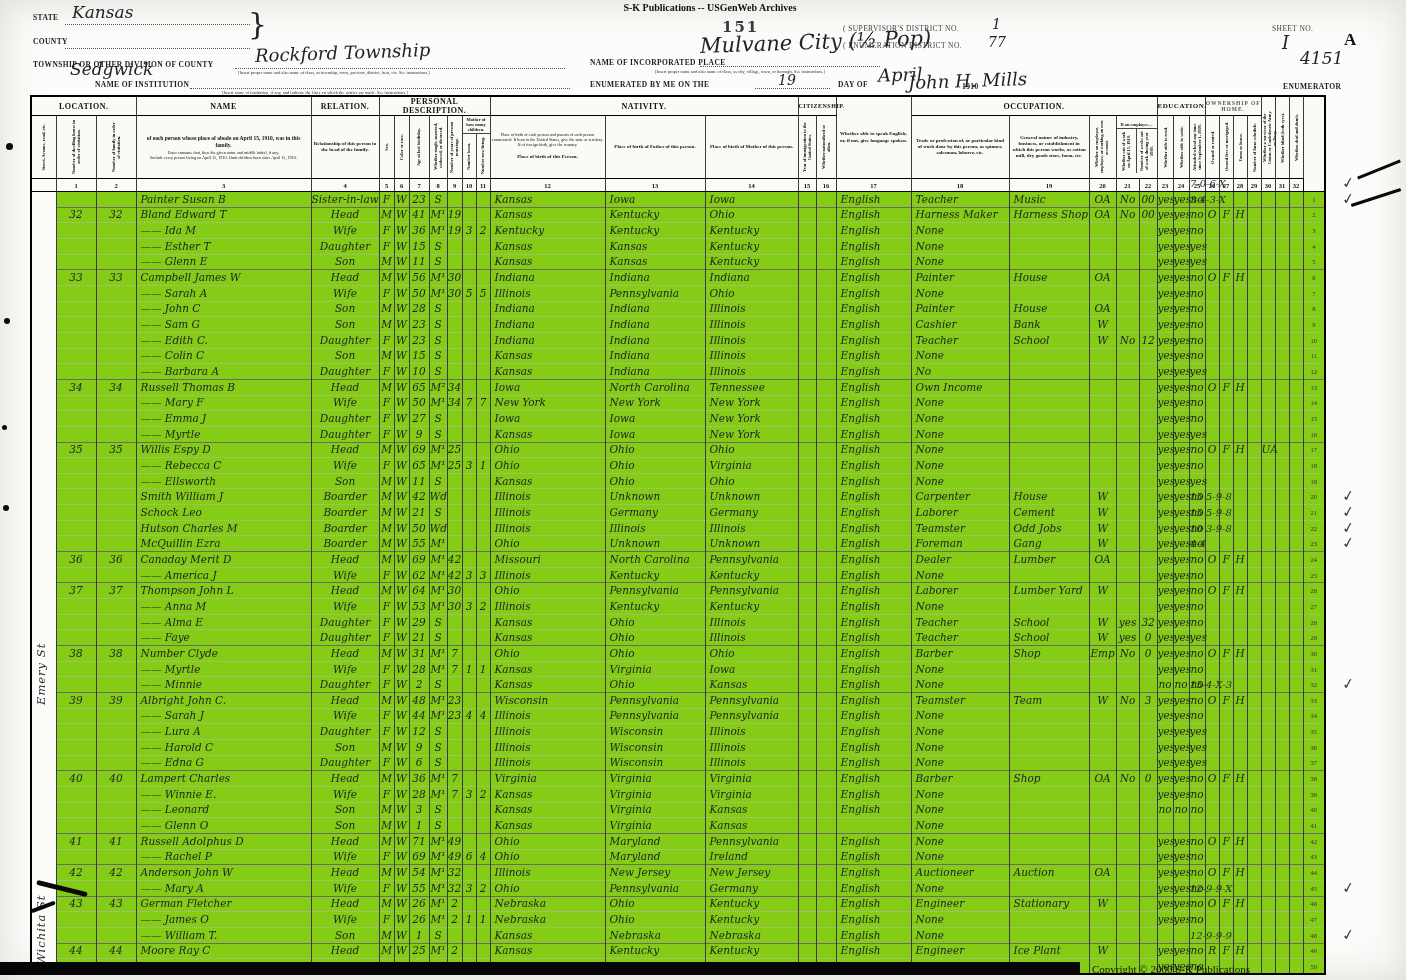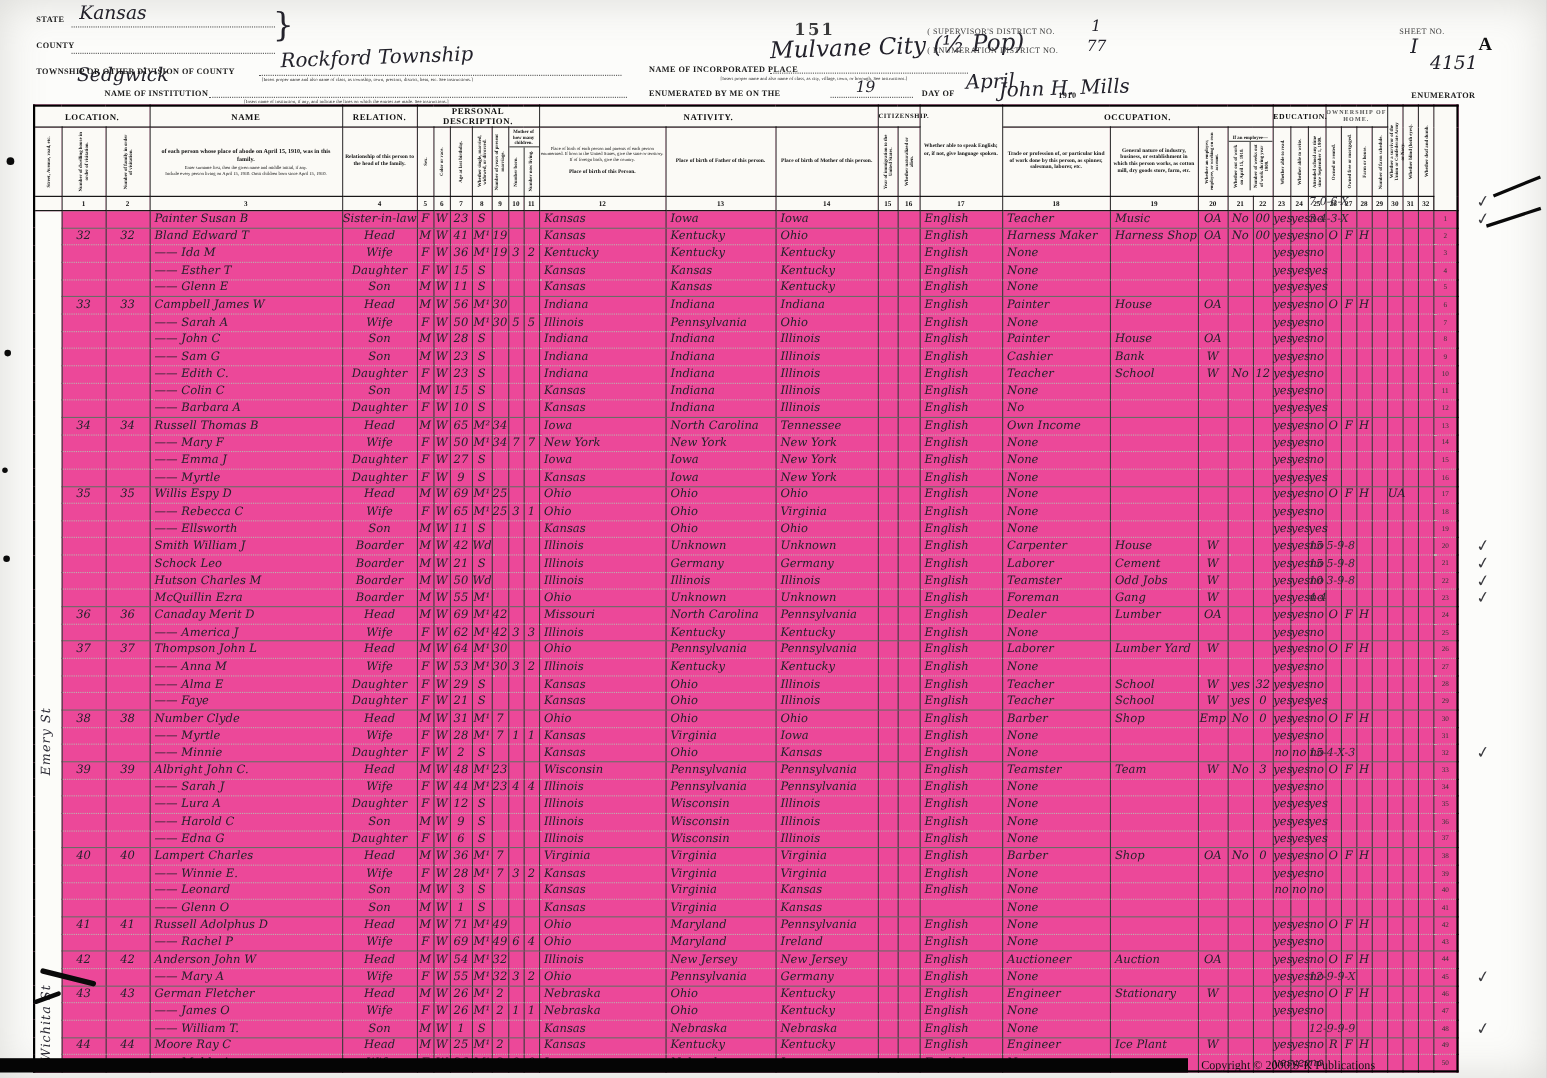--- a/index.html
+++ b/index.html
@@ -8,21 +8,21 @@
         box-shadow:inset 0 0 40px rgba(120,120,110,.25);}
   .abs{position:absolute;}
   .plabel{font-size:7.5px;font-weight:bold;letter-spacing:.4px;color:#1c1c1c;}
   .note{font-size:4.2px;color:#222;letter-spacing:.1px;}
   .dots{border-bottom:1px dotted #555;}
   .hw{font-family:"DejaVu Serif",serif;font-style:italic;color:#23222b;white-space:nowrap;}
   .hw.sig{transform:rotate(-2deg);}
   .stamp{font-family:"DejaVu Serif",serif;font-weight:bold;color:#3a3a3a;font-size:15px;letter-spacing:2px;}
   
   table#census{border-collapse:collapse;table-layout:fixed;position:absolute;left:30px;top:95px;
-        width:1294px;border:2px solid #000;background:#ec4899;}
+        width:1294px;border:2px solid #000;background:#84cc16;}
   #census th,#census td{border-left:1px solid #3a3a3a;border-right:1px solid #3a3a3a;
         padding:0;overflow:visible;}
   #census thead th{border-bottom:1px solid #000;border-top:1px solid #000;
         font-family:"Liberation Serif",serif;vertical-align:middle;text-align:center;background:#fbfaf6;}
   .grp{font-size:8px;font-weight:bold;letter-spacing:.5px;height:14px;}
   .lblrow th{height:56px;}
   .numrow th{height:12px;font-size:6.5px;font-weight:bold;border-top:1px solid #000;}
   .v{writing-mode:vertical-rl;transform:rotate(180deg);font-size:4.4px;line-height:1.15;
      letter-spacing:0;font-weight:bold;margin:0 auto;max-height:54px;white-space:normal;}
   .smallblock{font-size:5px;font-weight:bold;line-height:1.25;padding:1px 2px;white-space:normal;}
@@ -49,20 +49,21 @@
         transform:rotate(-8deg);}
   .blot{position:absolute;background:#0a0a0a;border-radius:50%;}
   .streak{position:absolute;background:#0a0a0a;}
   #census thead .grp.faint{color:#555;letter-spacing:1px;}
 </style>
 </head>
 <body>
 
 <div id="scan">
 
+  <div class="abs" style="left:430px;top:2px;width:560px;text-align:center;font-weight:bold;font-size:10px;">S-K Publications -- USGenWeb Archives</div>
 
   <div class="abs stamp" style="left:722px;top:18px;">151</div>
 
   <div class="abs plabel" style="left:33px;top:13px;text-transform:uppercase;">State</div>
   <div class="abs hw" style="left:72px;top:2px;font-size:17px;">Kansas</div>
   <div class="abs dots" style="left:65px;top:24px;width:185px;"></div>
   <div class="abs hw" style="left:248px;top:6px;font-size:30px;font-style:normal;">}</div>
 
   <div class="abs plabel" style="left:33px;top:37px;text-transform:uppercase;">County</div>
   <div class="abs hw" style="left:70px;top:26px;font-size:17px;margin-top:33px;">Sedgwick</div>

